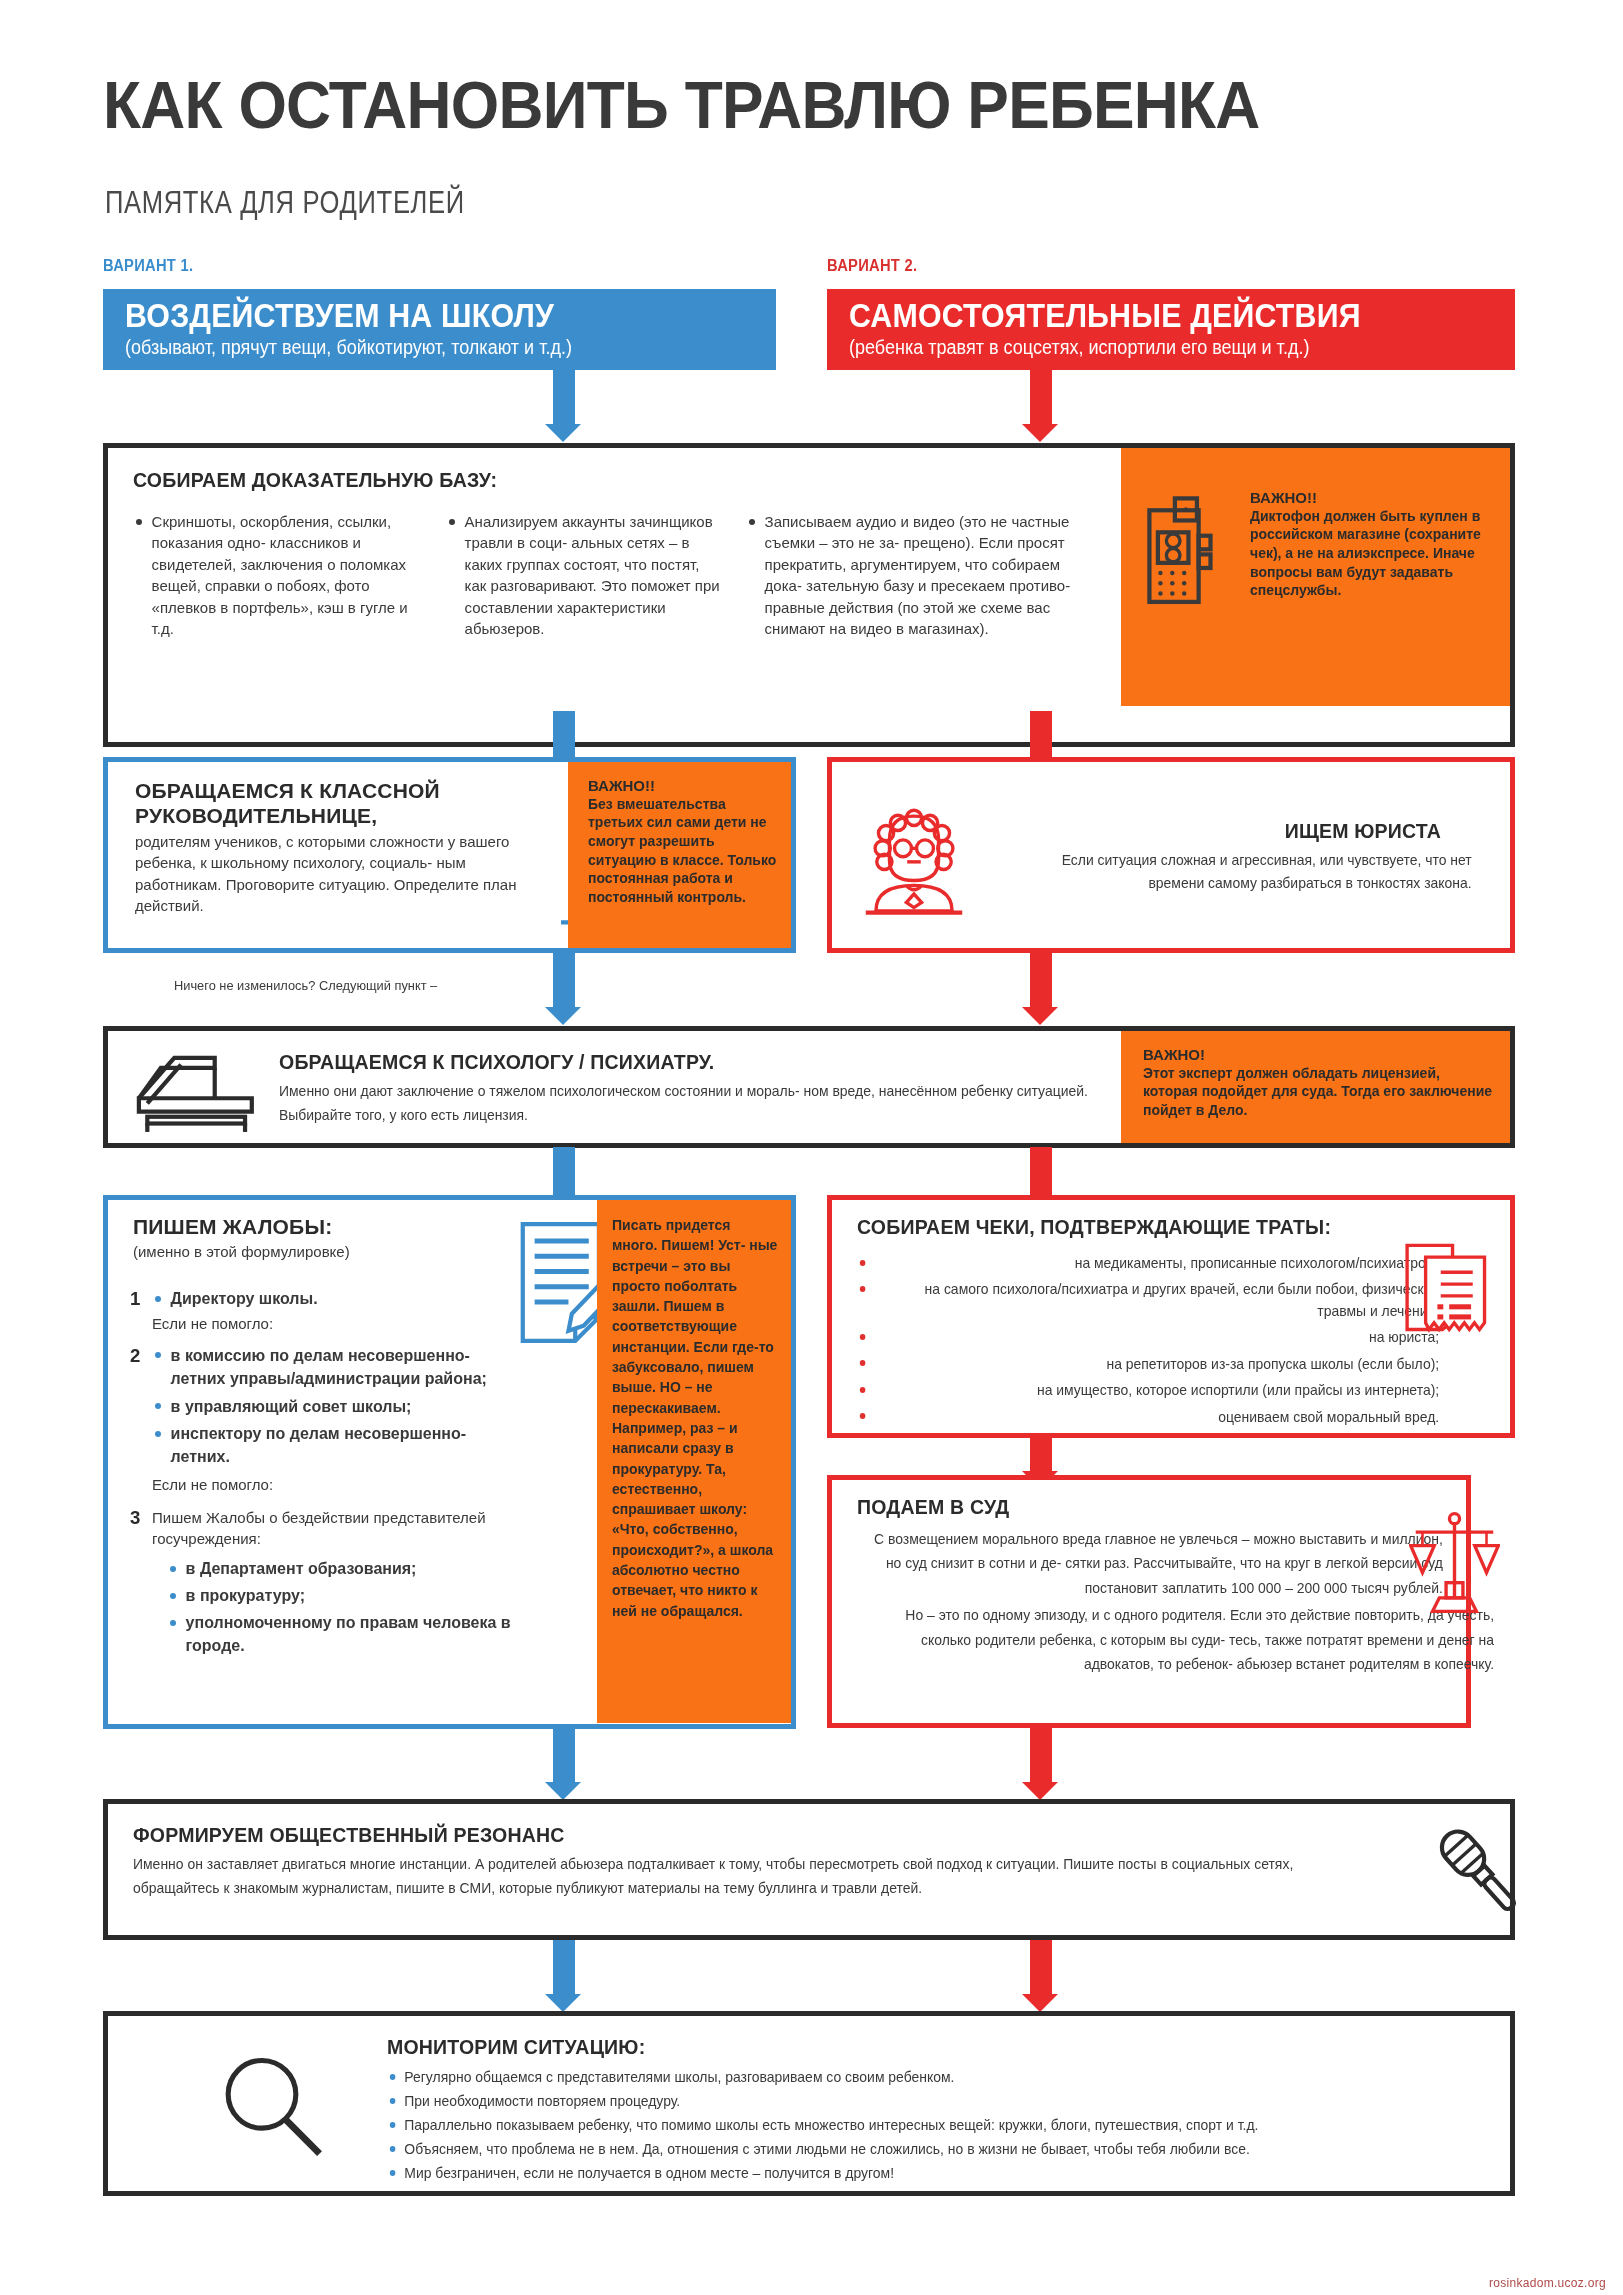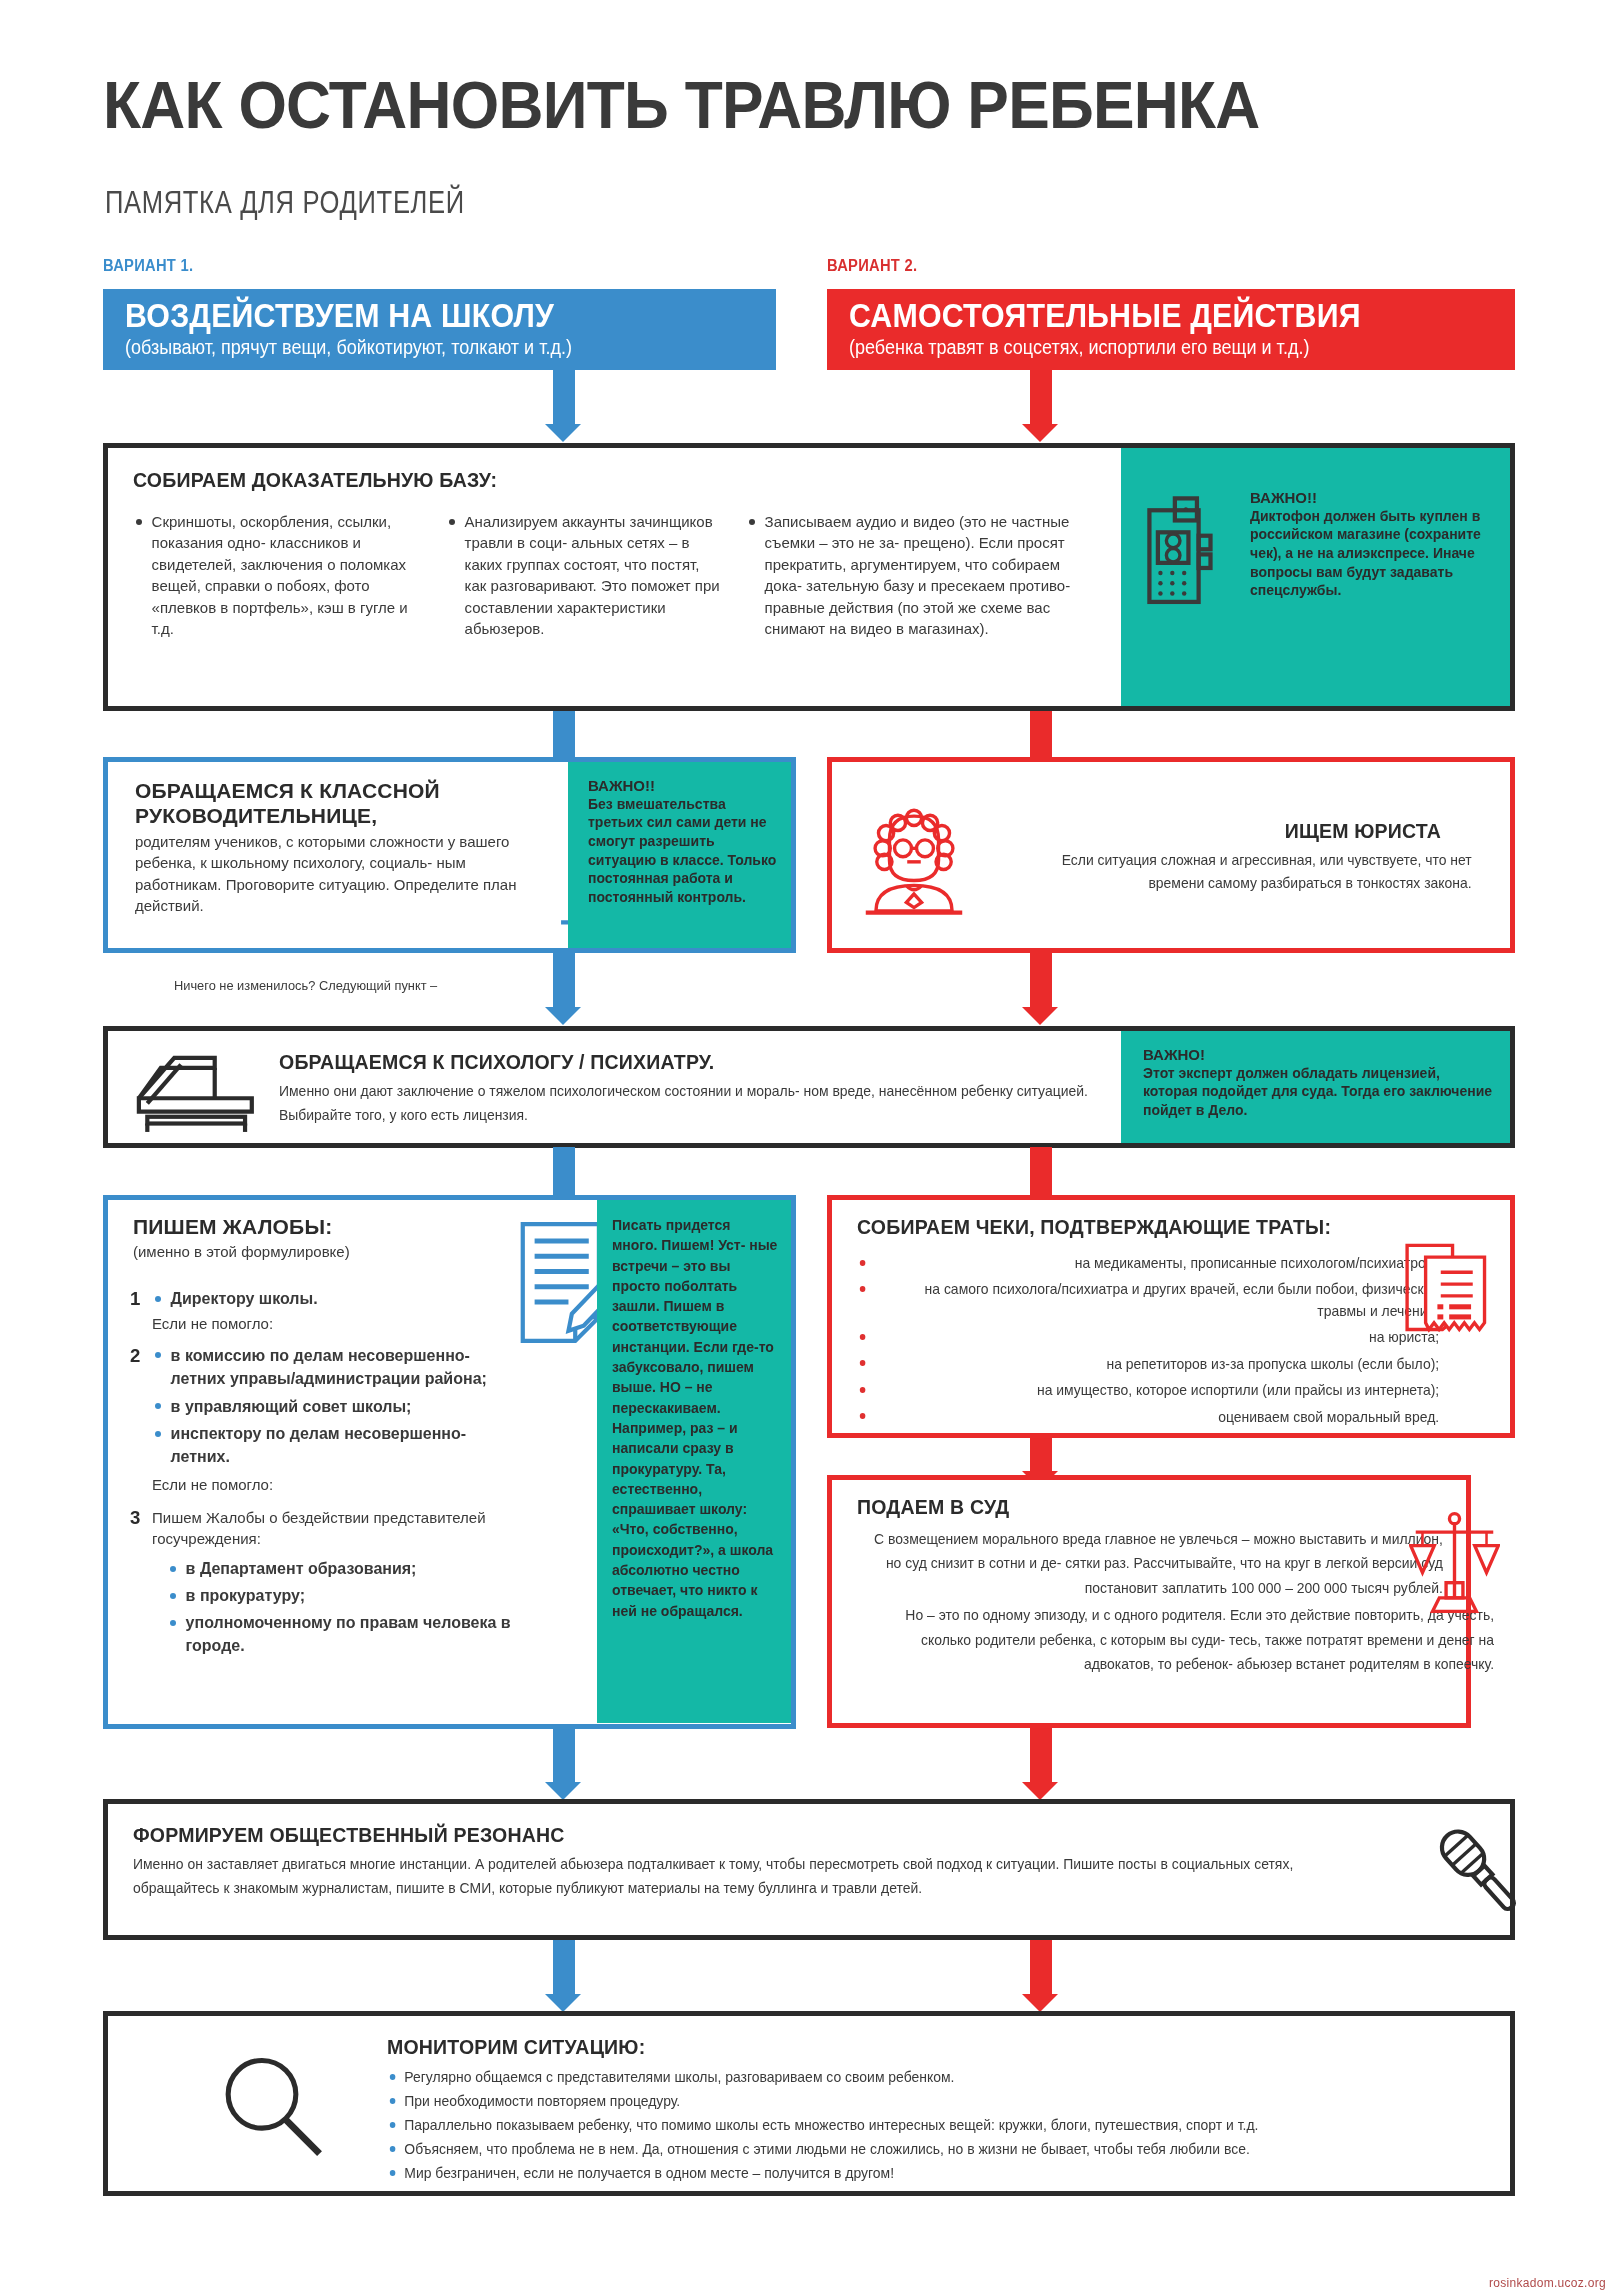--- a/index.html
+++ b/index.html
@@ -62,21 +62,21 @@
   .arrow.blue .head  { border-top:18.6px solid #3b8dcb; }
   .arrow.red  .shaft { background:#ea2b2b; }
   .arrow.red  .head  { border-top:18.6px solid #ea2b2b; }
 
   
   .box { position:absolute; background:#fff; }
   .box.black { border:5px solid #2b2b2b; }
   .box.blue  { border:5px solid #3b8dcb; }
   .box.red   { border:5px solid #ea2b2b;text-align:right; }
 
-  .aside { position:absolute; background:#14b8a6; }
+  .aside { position:absolute; background:#f97316; }
 
   h3.hd {
     margin:0; font-size:21px; font-weight:bold; letter-spacing:0.2px;
     color:#2b2b2b; line-height:1.18;
   }
   h3.hd.cond { transform:scaleX(0.93); transform-origin:left center; white-space:nowrap; }
 
   .body-txt { font-size:15px; line-height:1.42; color:#3a3a3a; }
 
   ul.bul { list-style:none; margin:0; padding:0; }
@@ -127,21 +127,21 @@
 
   <div class="arrow blue" style="left:553px; top:370px; height:73px;">
     <div class="shaft" style="height:54px;"></div>
     <div class="head" style="top:54px;"></div>
   </div>
   <div class="arrow red" style="left:1030px; top:370px; height:73px;">
     <div class="shaft" style="height:54px;"></div>
     <div class="head" style="top:54px;"></div>
   </div>
 
-  <div class="box black" style="left:103px; top:443px; width:1412px; height:268px;">
+  <div class="box black" style="left:103px; top:443px; width:1412px; height:304px;">
     <h3 class="hd cond" style="position:absolute; left:25px; top:20px;">СОБИРАЕМ ДОКАЗАТЕЛЬНУЮ БАЗУ:</h3>
 
     <ul class="bul" style="position:absolute; left:25px; top:63px; width:287px;">
       <li>Скриншоты, оскорбления, ссылки, показания одно- классников и свидетелей, заключения о поломках вещей, справки о побоях, фото «плевков в портфель», кэш в гугле и т.д.</li>
     </ul>
     <ul class="bul" style="position:absolute; left:338px; top:63px; width:279px;">
       <li>Анализируем аккаунты зачинщиков травли в соци- альных сетях – в каких группах состоят, что постят, как разговаривают. Это поможет при составлении характеристики абьюзеров.</li>
     </ul>
     <ul class="bul" style="position:absolute; left:638px; top:63px; width:355px;">
       <li>Записываем аудио и видео (это не частные съемки – это не за- прещено). Если просят прекратить, аргументируем, что собираем дока- зательную базу и пресекаем противо- правные действия (по этой же схеме вас снимают на видео в магазинах).</li>

